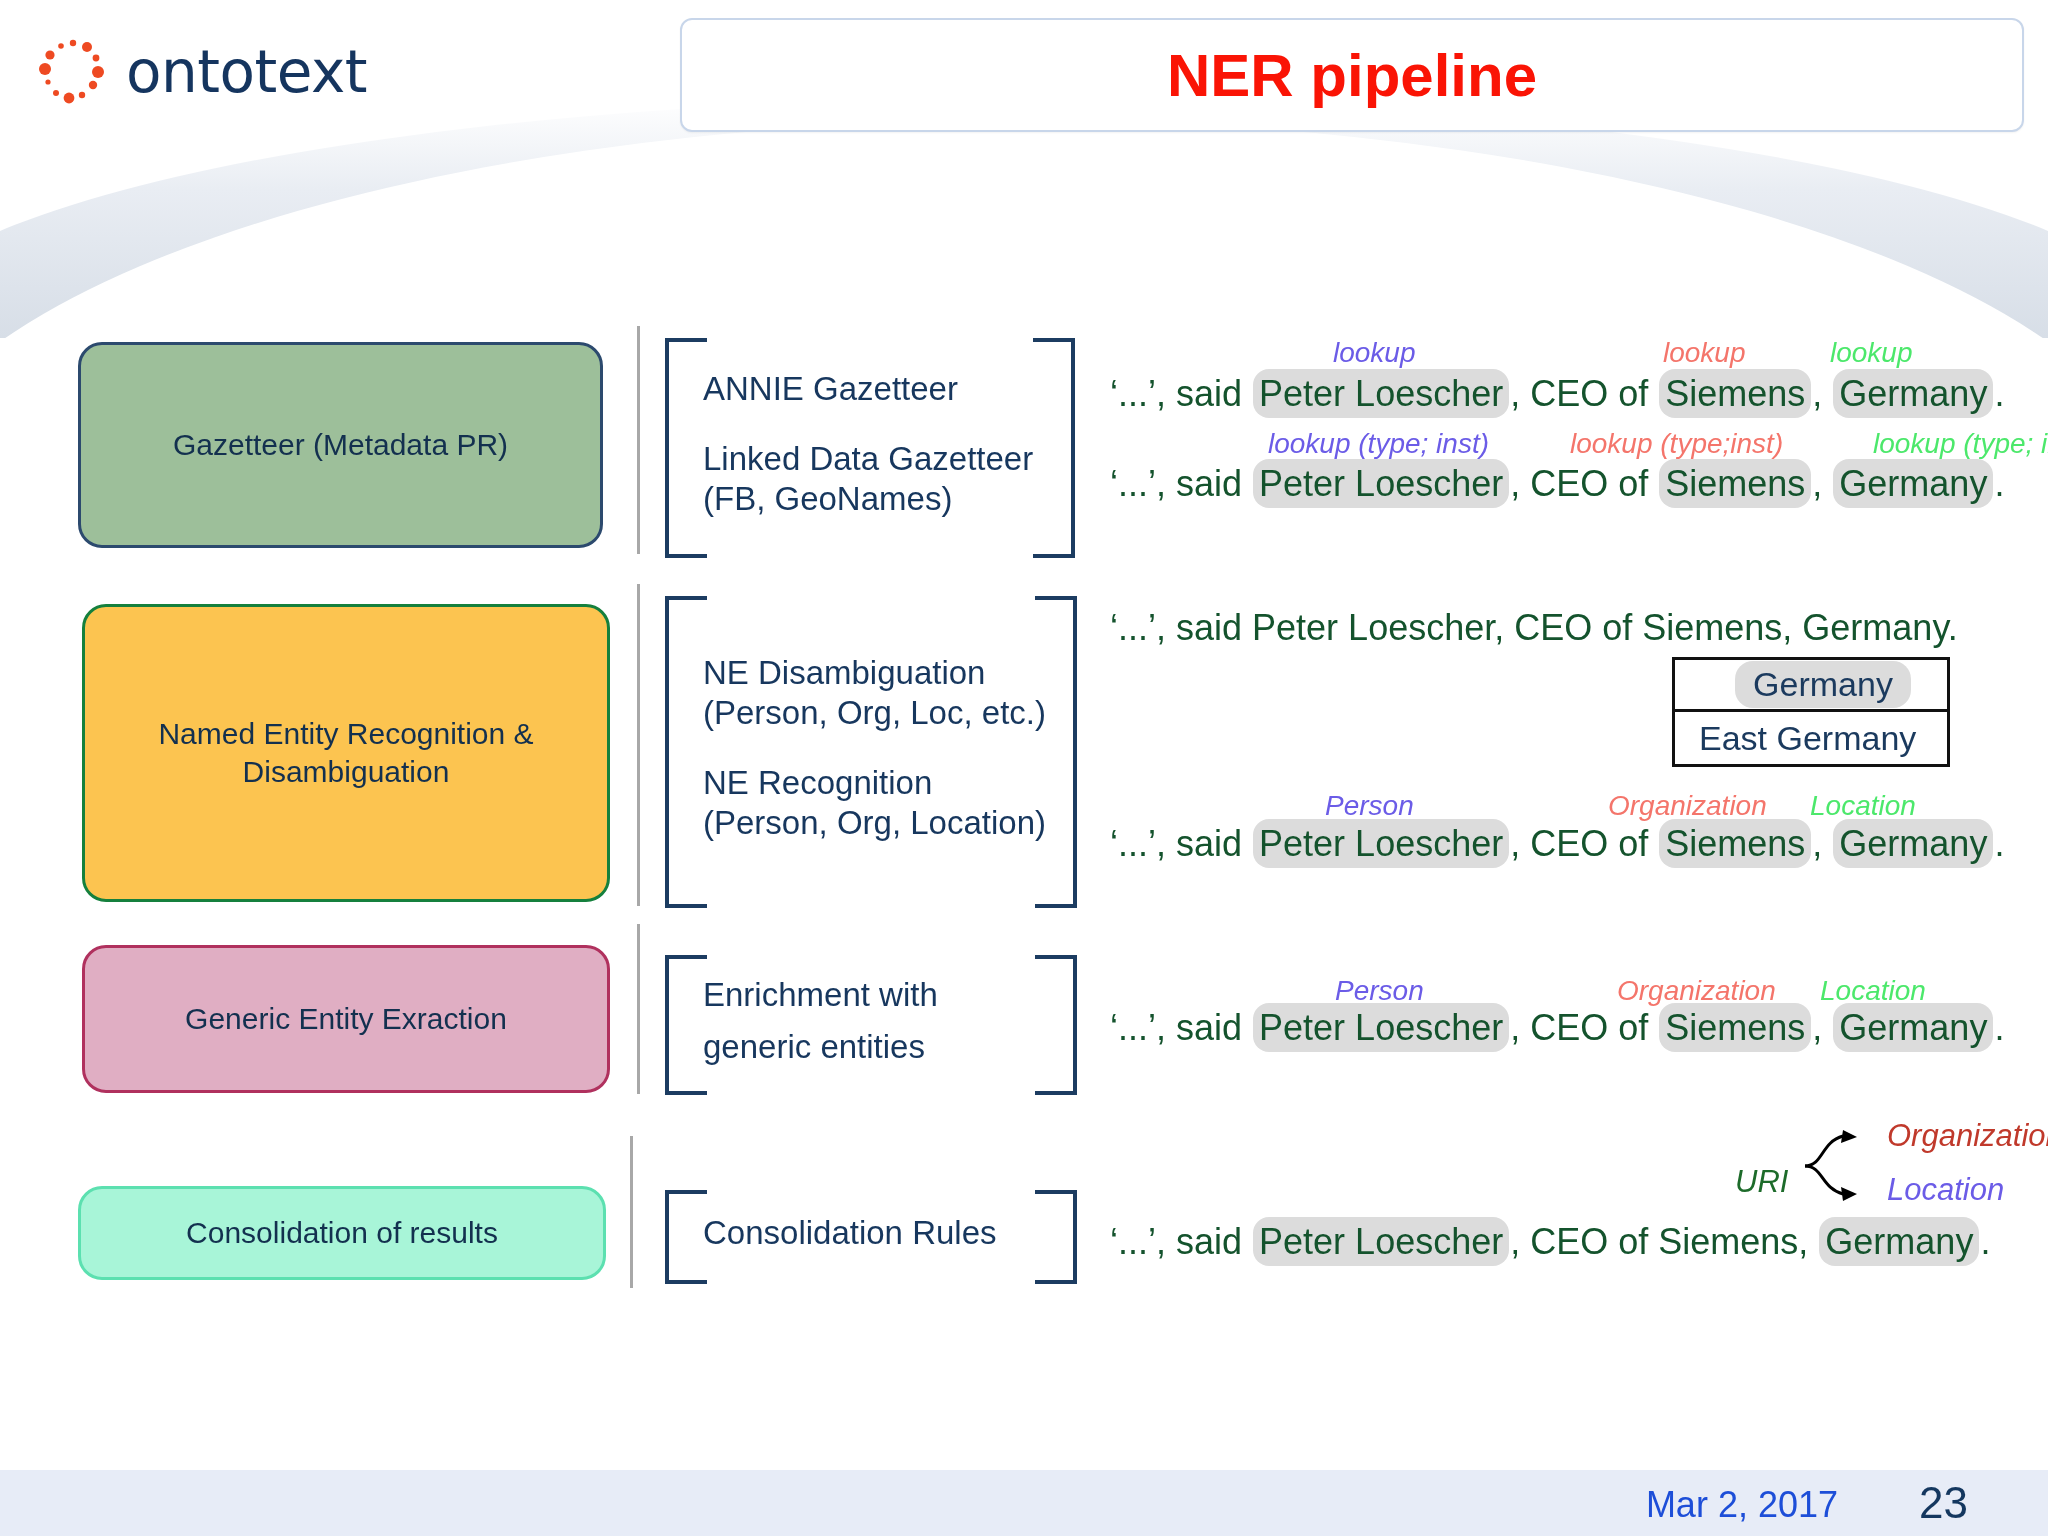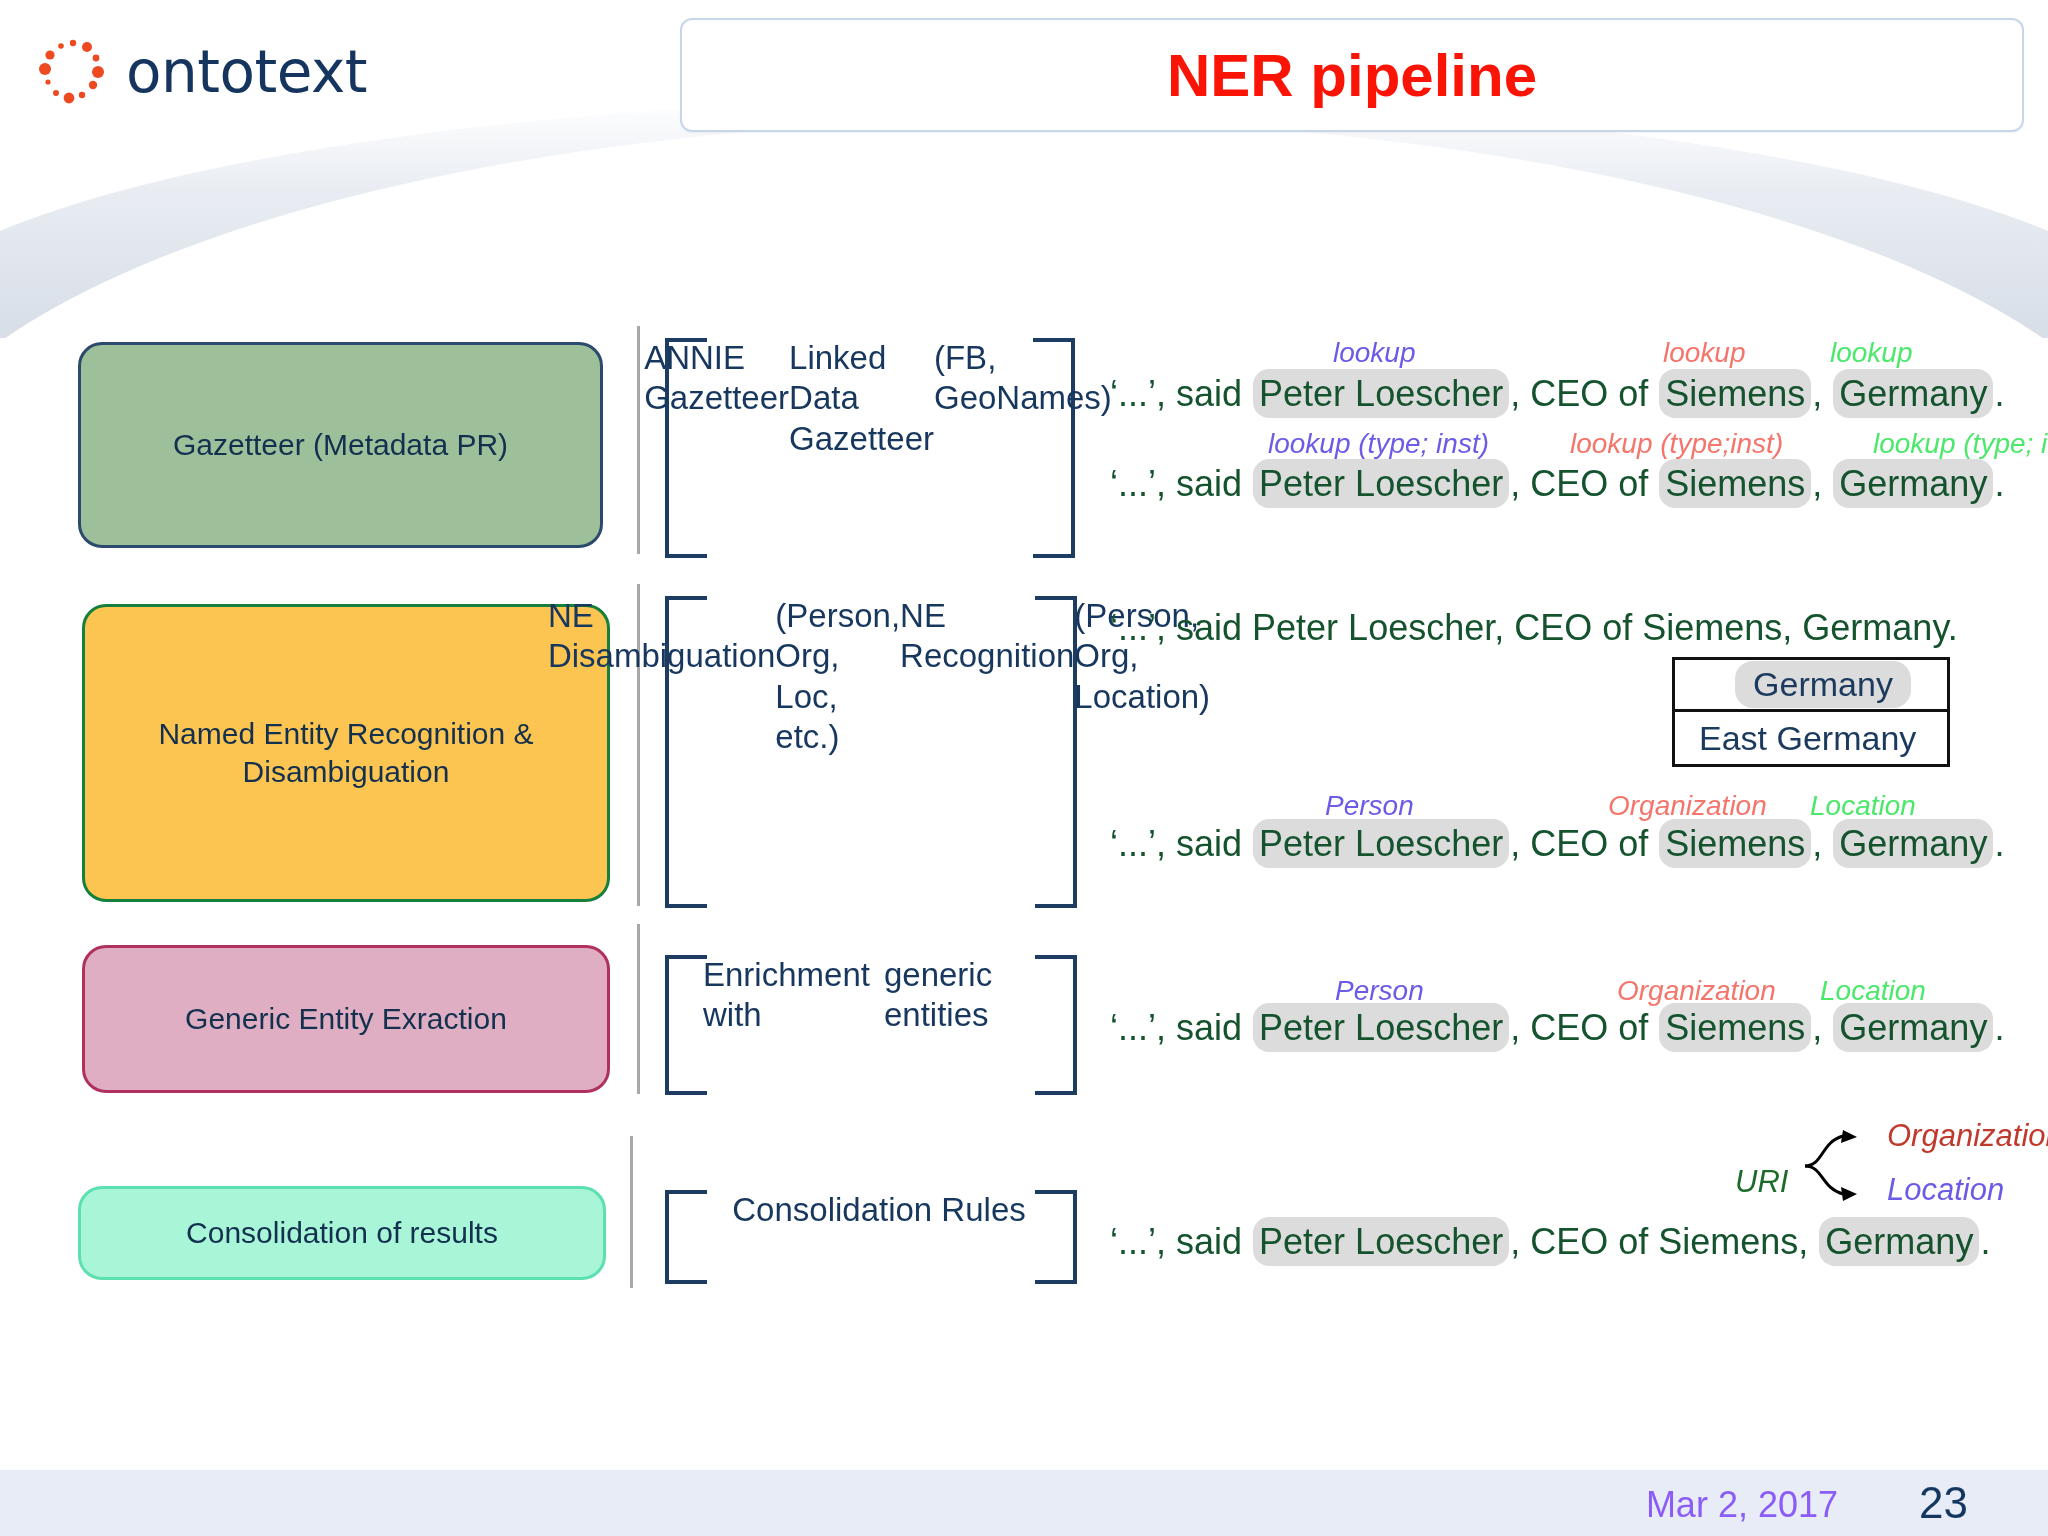--- a/index.html
+++ b/index.html
@@ -63,21 +63,21 @@
     position:absolute;box-sizing:border-box;
   }
   .bracket .br-l,.bracket .br-r{
     position:absolute;top:0;height:100%;width:38px;
     border-top:4px solid #1c3c61;border-bottom:4px solid #1c3c61;
   }
   .bracket .br-l{left:0;border-left:4px solid #1c3c61;}
   .bracket .br-r{right:0;border-right:4px solid #1c3c61;}
   .bracket .br-body{
     position:absolute;left:22px;top:0;right:22px;height:100%;
-    display:flex;flex-direction:row;justify-content:center;
+    display:flex;flex-direction:column;justify-content:center;
     padding-left:16px;box-sizing:border-box;
   }
   .br-line{font-size:33px;color:#17375e;line-height:1.22;}
   .br-gap{height:30px;}
   
   .sent{
     position:absolute;font-size:36px;color:#14532d;white-space:nowrap;
     line-height:1.1;
   }
   .chip{
@@ -110,21 +110,21 @@
   }
   #uri-ann .uri-loc{
     position:absolute;font-style:italic;font-size:31px;color:#6b5ce7;
   }
   
   #footer{
     position:absolute;left:0;bottom:0;width:2048px;height:66px;
     background:#e7ecf7;
   }
   #footer-date{
-    position:absolute;right:210px;bottom:10px;font-size:36px;color:#8b5cf6;
+    position:absolute;right:210px;bottom:10px;font-size:36px;color:#1d4ed8;
   }
   #footer-page{
     position:absolute;right:80px;bottom:8px;font-size:44px;color:#14375f;
   }
 </style>
 </head>
 <body>
 
 <div id="header">
   <div id="header-arc"></div>

